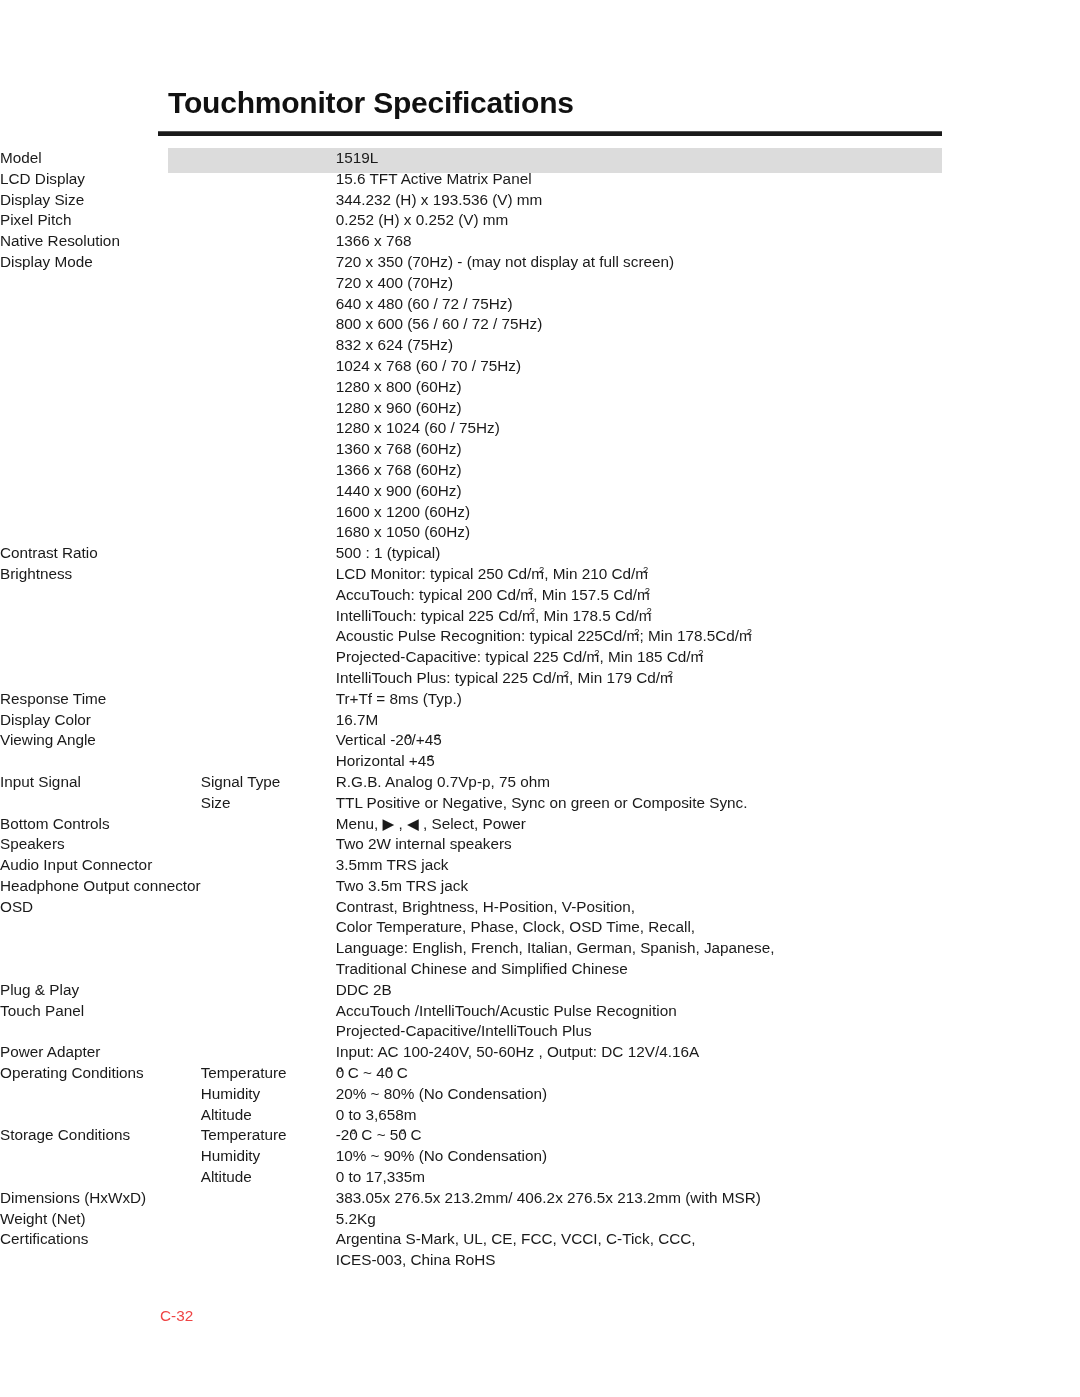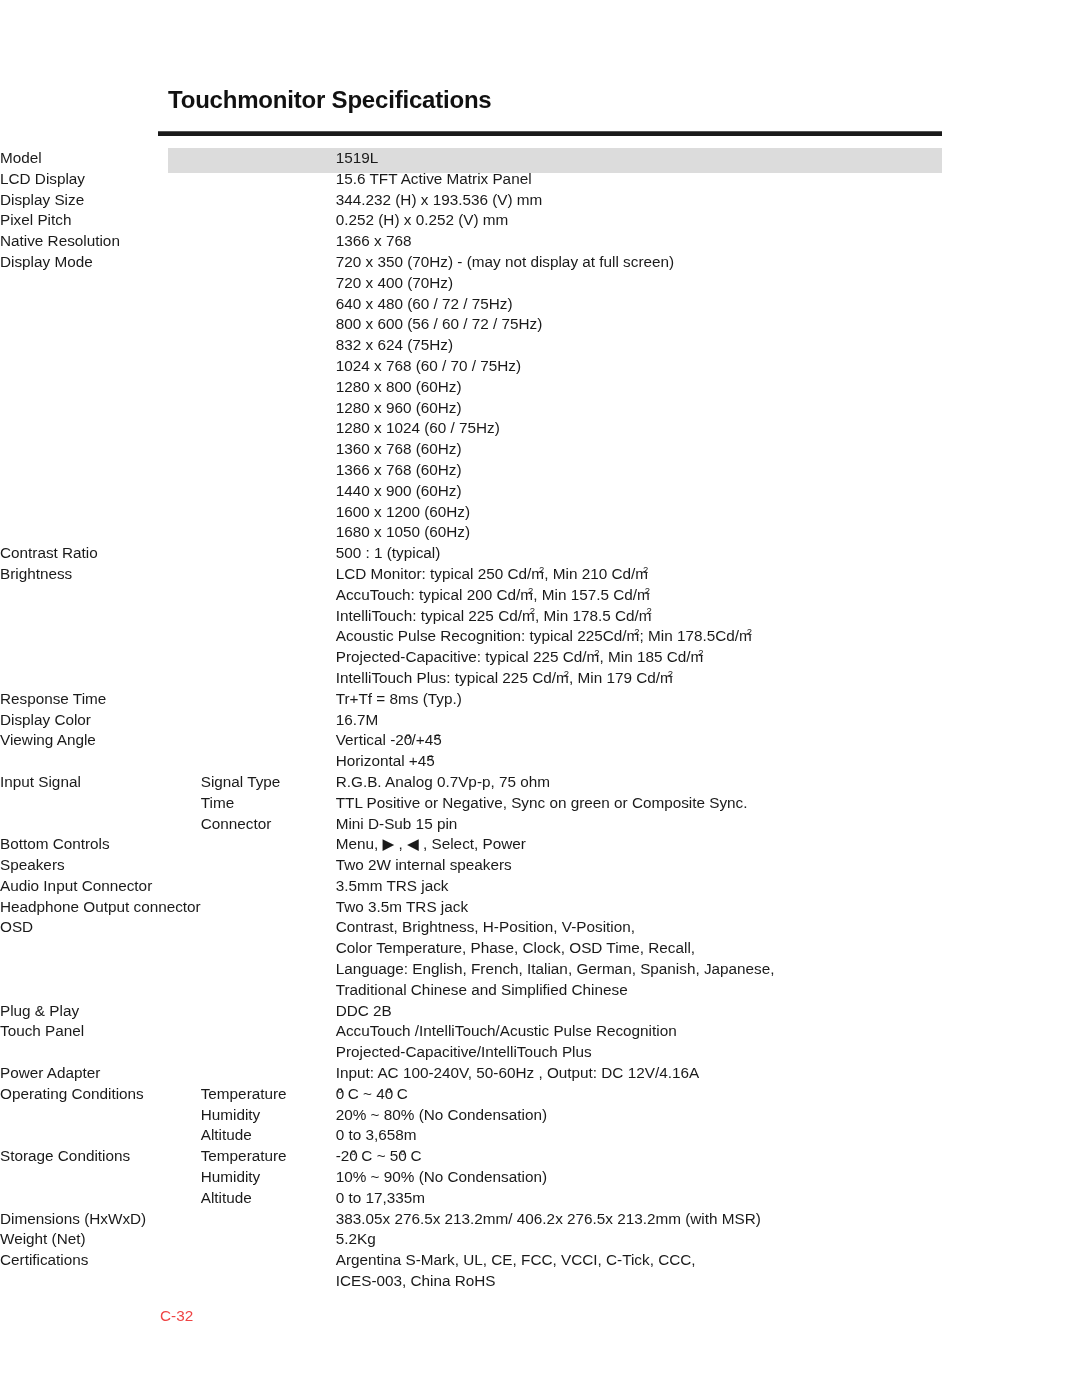--- a/index.html
+++ b/index.html
@@ -18,21 +18,21 @@
   #page {
     position: absolute;
     left: 0; top: 0;
     width: 1080px;
     height: 1397px;
   }
   .page-title {
     position: absolute;
     left: 168px;
     top: 86px;
-    font-size: 24px;
+    font-size: 30px;
     font-weight: bold;
     letter-spacing: -0.2px;
     color: #111111;
     white-space: nowrap;
   }
   .title-rule {
     position: absolute;
     left: 158px;
     top: 131px;
     width: 784px;
@@ -251,27 +251,22 @@
           <td class="c2"></td>
           <td class="c3">Horizontal +45<span class="degm">o</span></td>
         </tr>
         <tr>
           <td class="c1">Input  Signal</td>
           <td class="c2">Signal Type</td>
           <td class="c3"> R.G.B. Analog 0.7Vp-p, 75 ohm</td>
         </tr>
         <tr>
           <td class="c1"></td>
-          <td class="c2">Time</td>
+          <td class="c2">Size</td>
           <td class="c3"> TTL Positive or Negative, Sync on green or Composite Sync.</td>
-        </tr>
-        <tr>
-          <td class="c1"></td>
-          <td class="c2">Connector</td>
-          <td class="c3"> Mini D-Sub 15 pin</td>
         </tr>
         <tr>
           <td class="c1">Bottom  Controls</td>
           <td class="c2"></td>
           <td class="c3">Menu, ▶ , ◀ , Select, Power</td>
         </tr>
         <tr>
           <td class="c1">Speakers</td>
           <td class="c2"></td>
           <td class="c3">Two 2W internal speakers</td>

